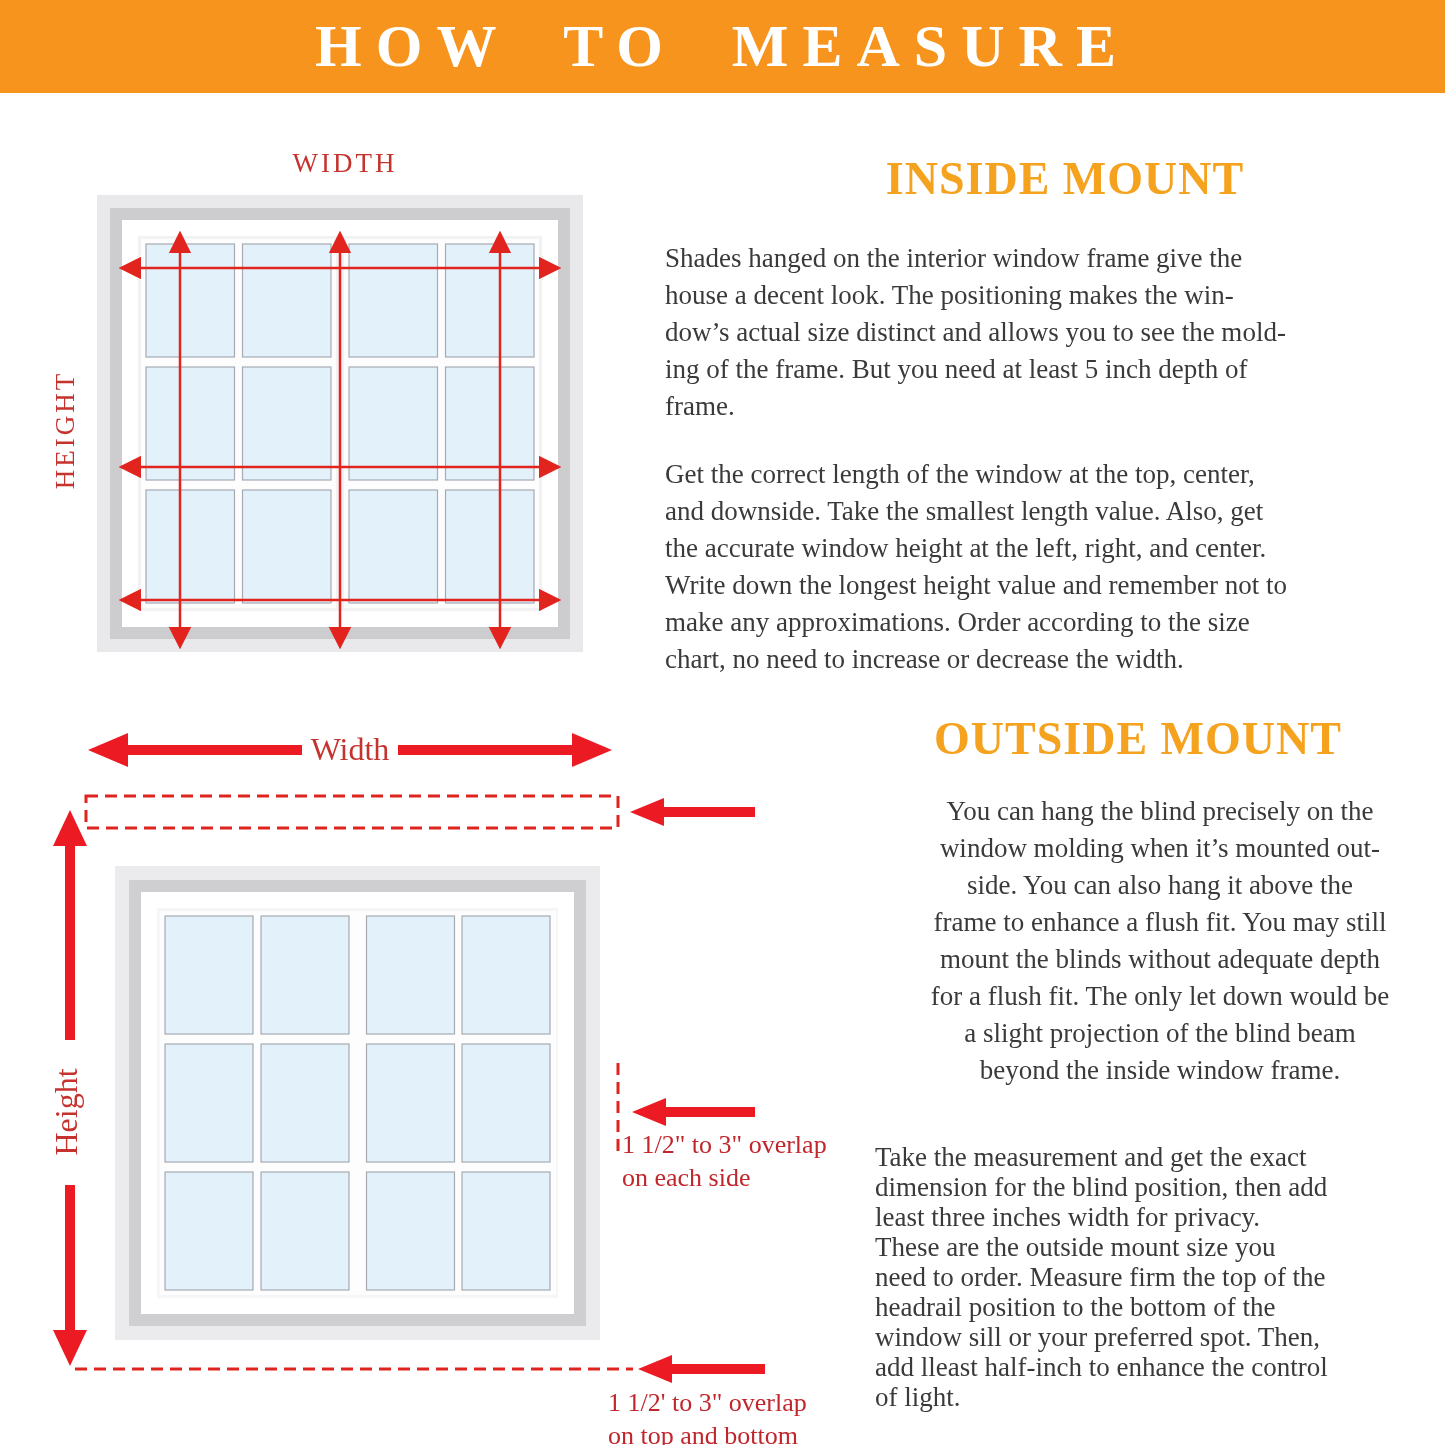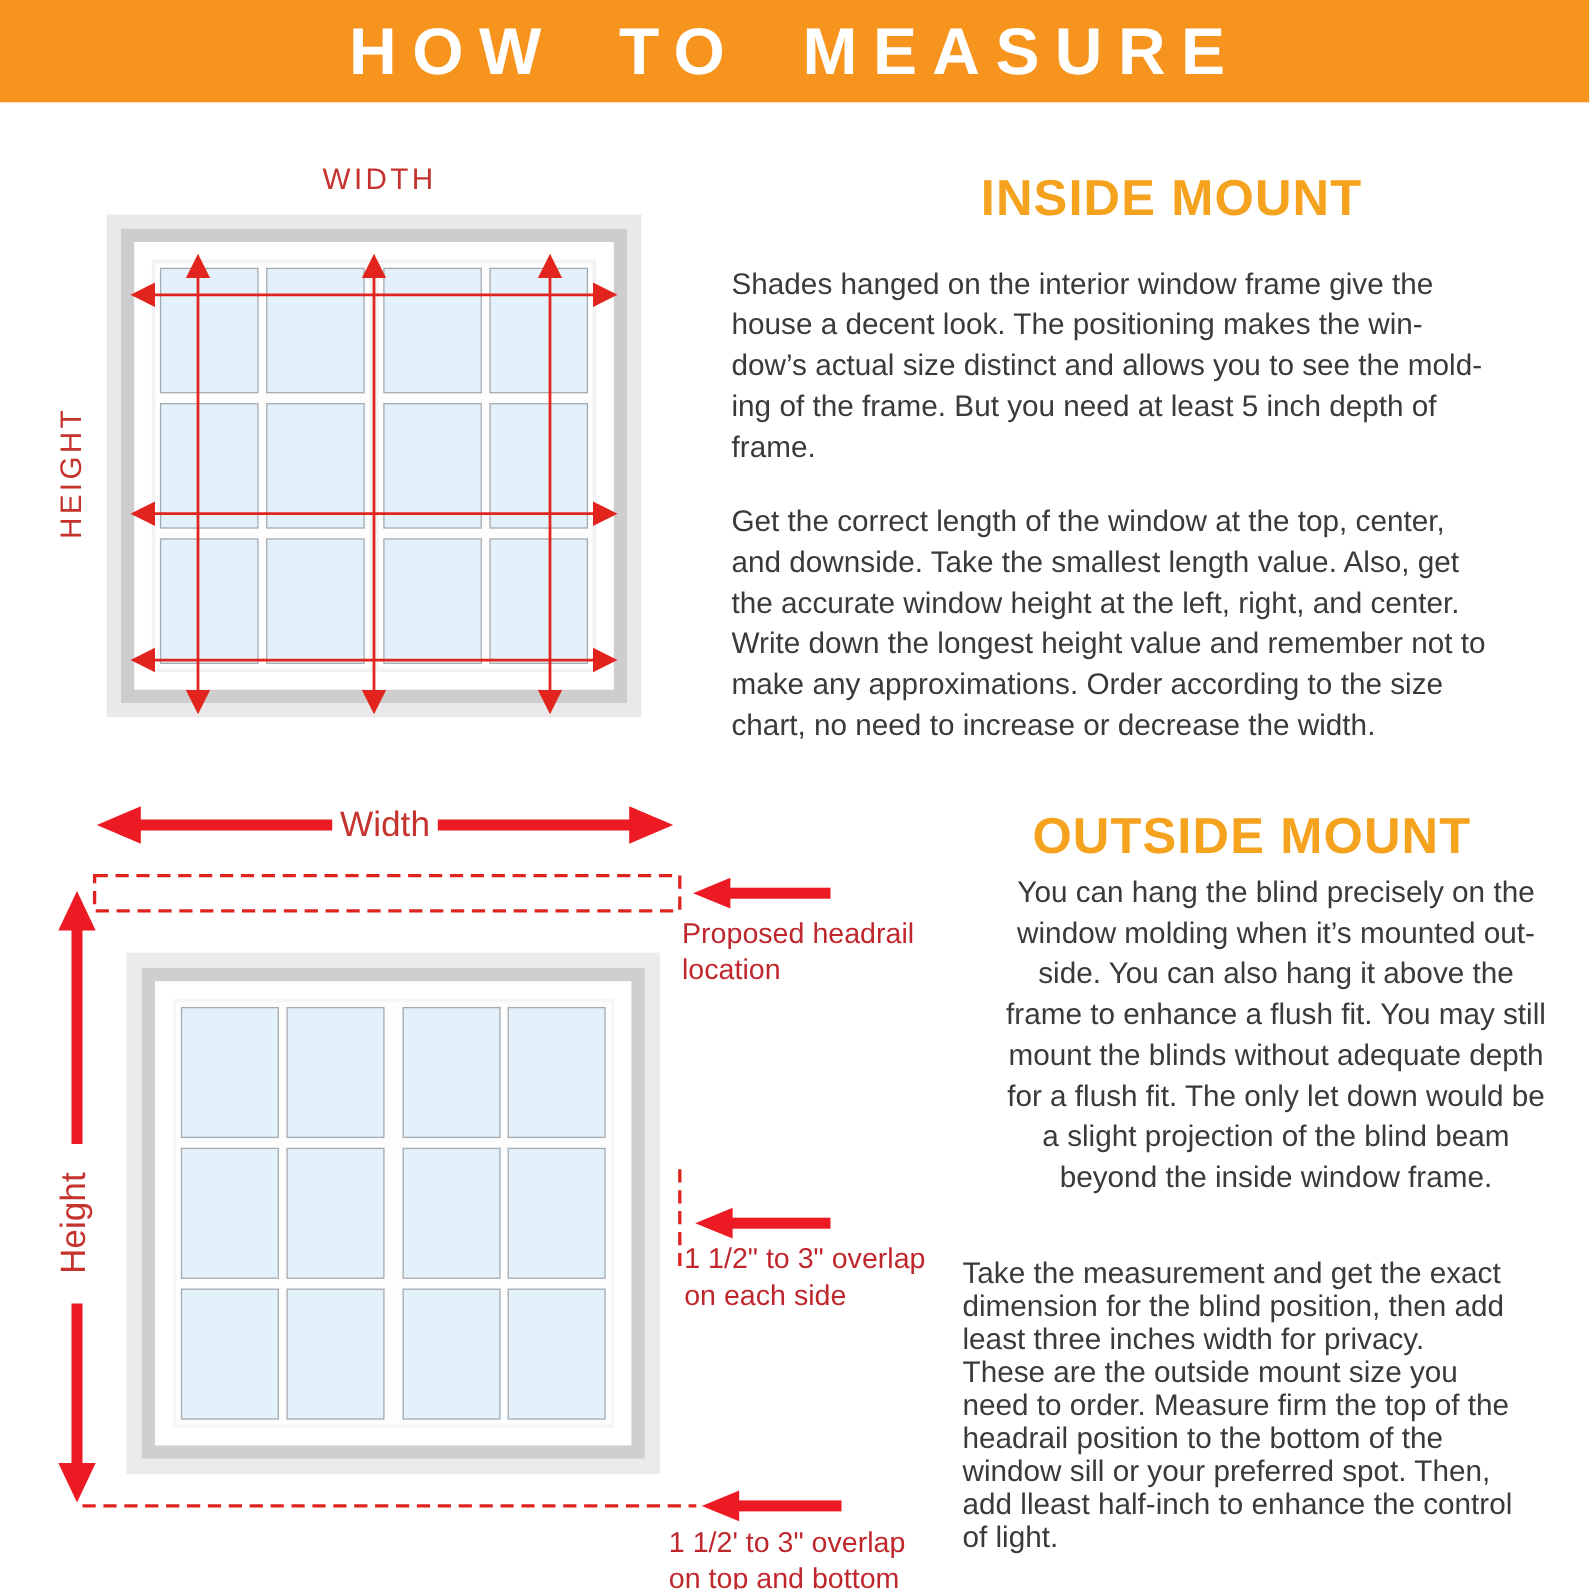--- a/index.html
+++ b/index.html
@@ -1,17 +1,17 @@
 <!DOCTYPE html>
 <html><head>
 <meta charset="utf-8">
 <style>
   html,body{margin:0;padding:0;background:#fff;}
   #page{position:relative;width:1445px;height:1445px;background:#ffffff;overflow:hidden;
-        font-family:Liberation Sans, sans-serif;}
+        font-family:Liberation Serif, serif;}
   .abs{position:absolute;}
   #header{left:0;top:0;width:1445px;height:93px;background:#F7941E;
           display:flex;align-items:center;justify-content:center;}
   #header .title{color:#ffffff;font-weight:bold;font-size:60px;letter-spacing:14px;
                  word-spacing:26px;white-space:nowrap;}
   .sec-heading{font-weight:bold;font-size:46px;color:#F5A21F;letter-spacing:1px;
                text-align:center;white-space:nowrap;}
   .body-text{font-size:27px;line-height:37px;color:#3A3A3A;white-space:pre-line;}
   .red-label{color:#C0272D;font-size:26px;line-height:33px;white-space:pre-line;}
   .meas-label{color:#C5332E;white-space:nowrap;}
@@ -137,28 +137,26 @@
 
     <line x1="75" y1="1369" x2="633" y2="1369" stroke="#DF2420" stroke-width="3" stroke-dasharray="12 7"></line>
     <g fill="#EC1B23">
       <polygon points="638,1369 672,1355 672,1383"></polygon>
       <rect x="670" y="1364" width="95" height="10"></rect>
     </g>
   </svg>
 
   <div class="abs meas-label" style="left:290px;top:731px;width:120px;text-align:center;font-size:32px;">Width</div>
   <div class="abs meas-label rot" style="left:-4px;top:1094px;width:140px;height:36px;font-size:32px;">Height</div>
-  <div class="abs red-label" style="left:620px;top:832px;width:230px;">Proposed headrail
-location</div>
   <div class="abs red-label" style="left:622px;top:1128px;width:240px;">1 1/2" to 3" overlap
 on each side</div>
   <div class="abs red-label" style="left:608px;top:1386px;width:240px;">1 1/2' to 3" overlap
 on top and bottom</div>
 
-  <div class="abs sec-heading" style="left:850px;top:732px;width:576px;">OUTSIDE MOUNT</div>
+  <div class="abs sec-heading" style="left:850px;top:712px;width:576px;">OUTSIDE MOUNT</div>
   <div class="abs body-text" style="left:875px;top:793px;width:570px;text-align:center;">You can hang the blind precisely on the
 window molding when it’s mounted out-
 side. You can also hang it above the
 frame to enhance a flush fit. You may still
 mount the blinds without adequate depth
 for a flush fit. The only let down would be
 a slight projection of the blind beam
 beyond the inside window frame.</div>
   <div class="abs body-text" style="left:875px;top:1113px;width:570px;line-height:30px;margin-top:29px;">Take the measurement and get the exact
 dimension for the blind position, then add

